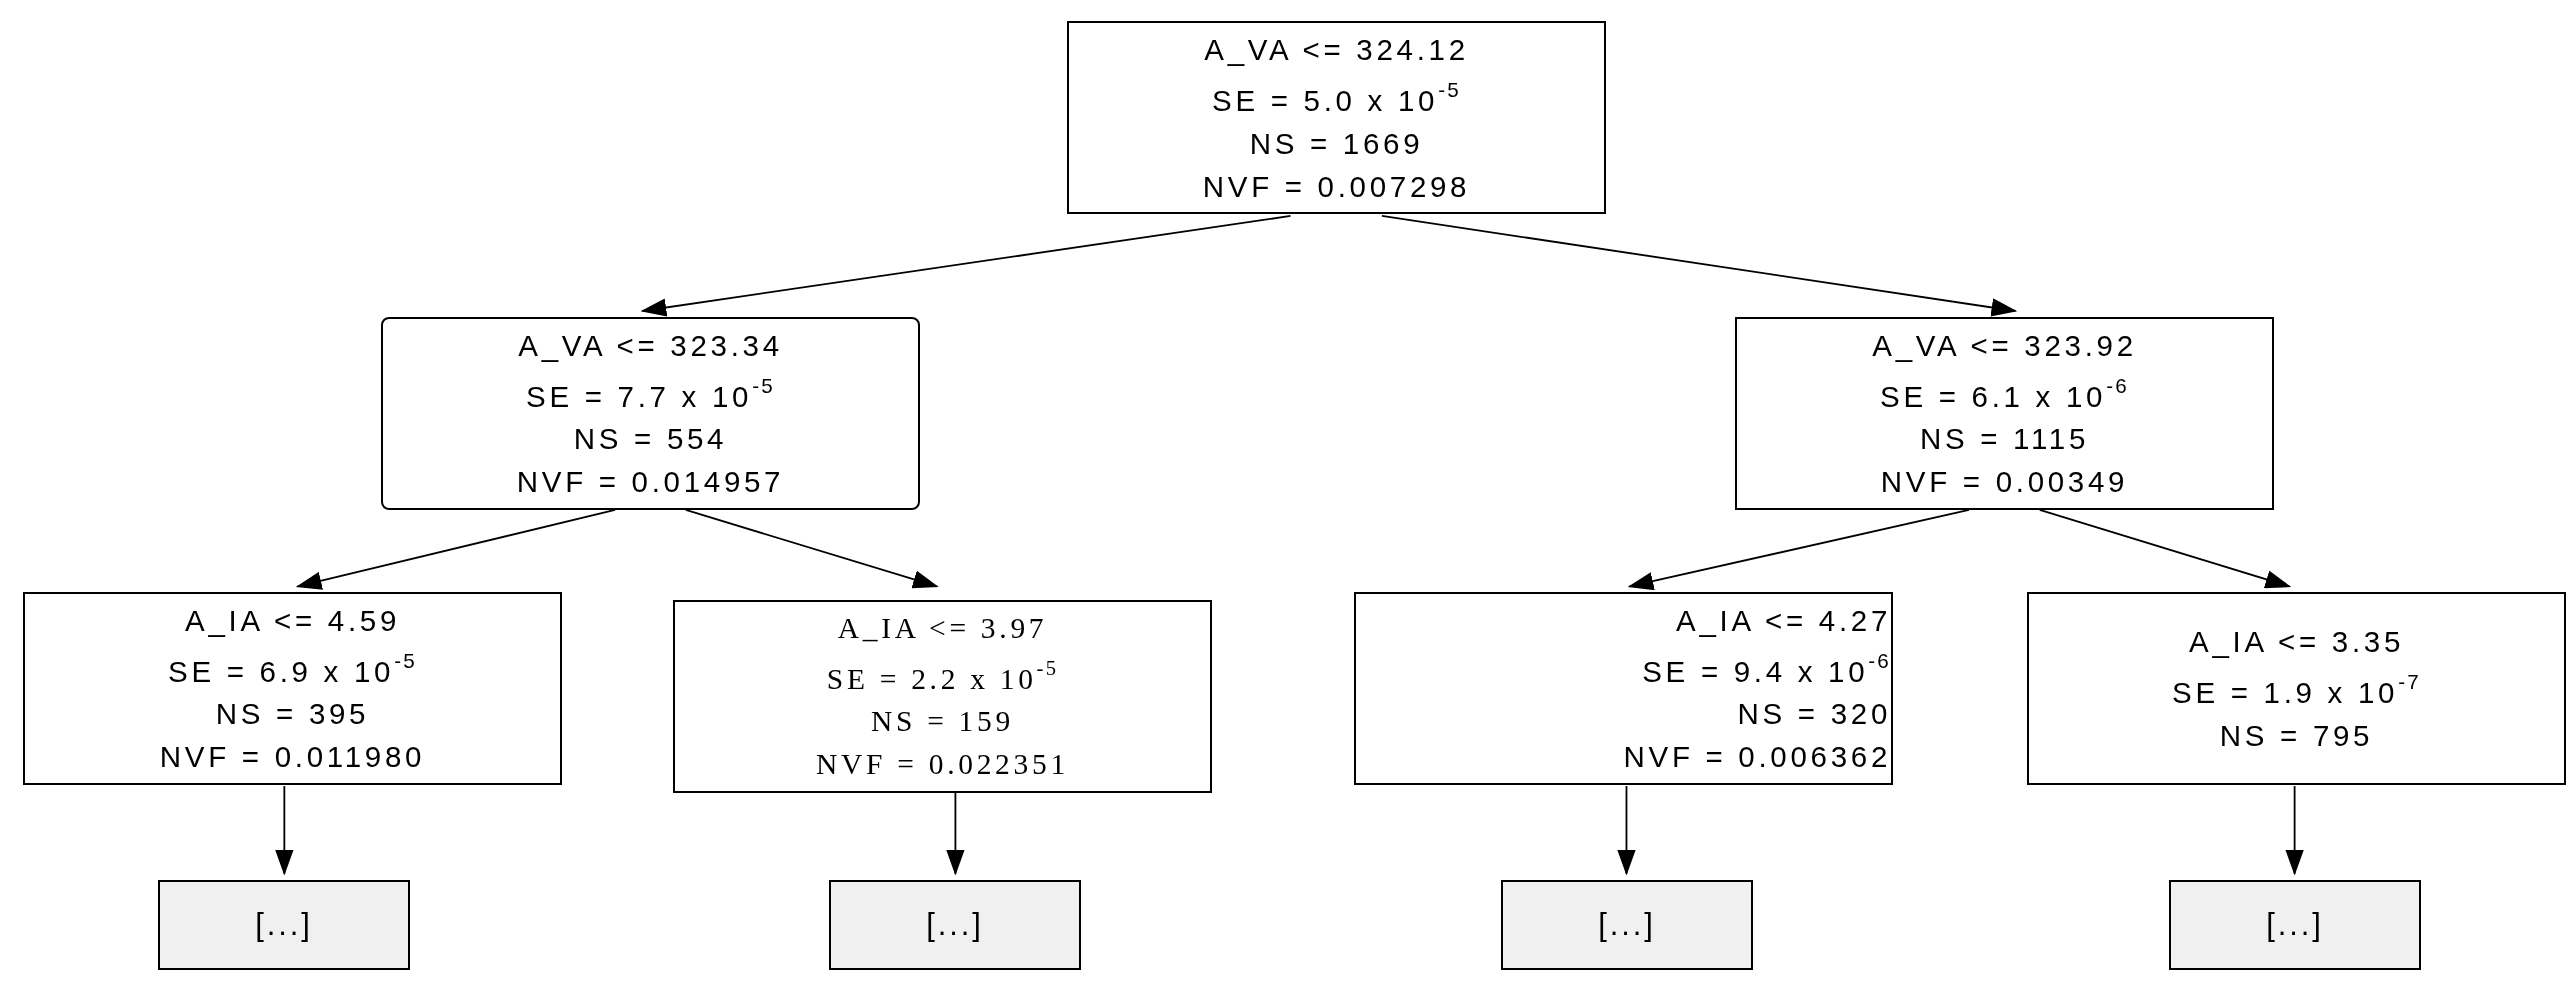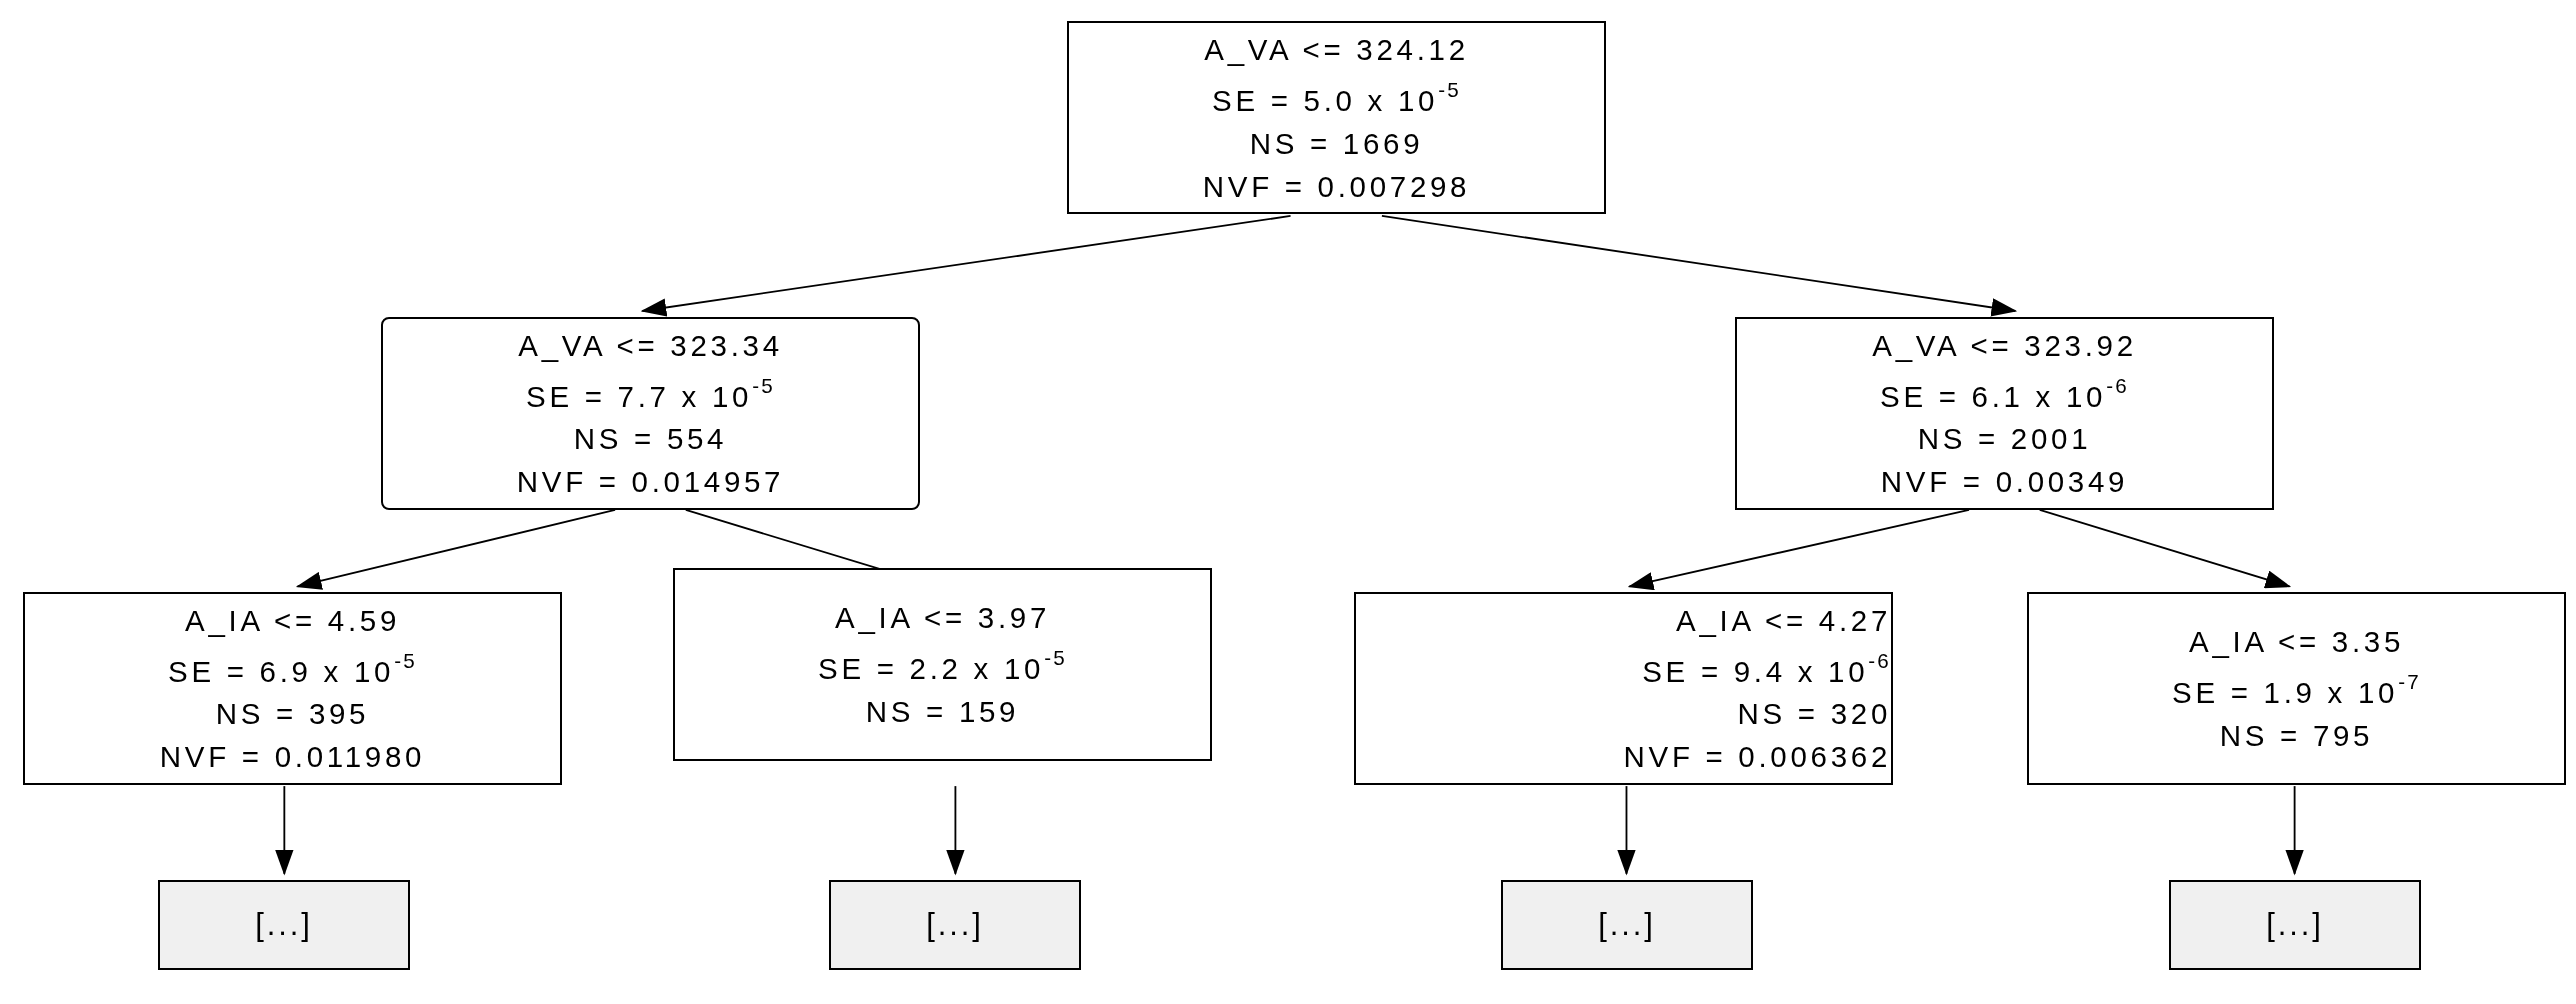--- a/index.html
+++ b/index.html
@@ -99,35 +99,36 @@
   <div class="node" style="left:381px; top:317px;border-radius:8px;">
     <div class="nline">A_VA &lt;= 323.34</div>
     <div class="nline"><span>SE = 7.7 x 10</span><sup>-5</sup></div>
     <div class="nline">NS = 554</div>
     <div class="nline">NVF = 0.014957</div>
   </div>
 
   <div class="node" style="left:1735px; top:317px;">
     <div class="nline">A_VA &lt;= 323.92</div>
     <div class="nline"><span>SE = 6.1 x 10</span><sup>-6</sup></div>
-    <div class="nline">NS = 2001</div>
+    <div class="nline">NS = 1115</div>
     <div class="nline">NVF = 0.00349</div>
   </div>
 
   <div class="node" style="left:23px; top:592px;">
     <div class="nline">A_IA &lt;= 4.59</div>
     <div class="nline"><span>SE = 6.9 x 10</span><sup>-5</sup></div>
     <div class="nline">NS = 395</div>
     <div class="nline">NVF = 0.011980</div>
   </div>
 
-  <div class="node" style="left:673px; top:568px;">
+  <div class="node" style="left:673px; top:600px;font-family:Liberation Serif, serif;">
     <div class="nline">A_IA &lt;= 3.97</div>
     <div class="nline"><span>SE = 2.2 x 10</span><sup>-5</sup></div>
     <div class="nline">NS = 159</div>
+    <div class="nline">NVF = 0.022351</div>
   </div>
 
   <div class="node" style="left:1354px; top:592px;align-items:flex-end;">
     <div class="nline">A_IA &lt;= 4.27</div>
     <div class="nline"><span>SE = 9.4 x 10</span><sup>-6</sup></div>
     <div class="nline">NS = 320</div>
     <div class="nline">NVF = 0.006362</div>
   </div>
 
   <div class="node" style="left:2027px; top:592px;">

